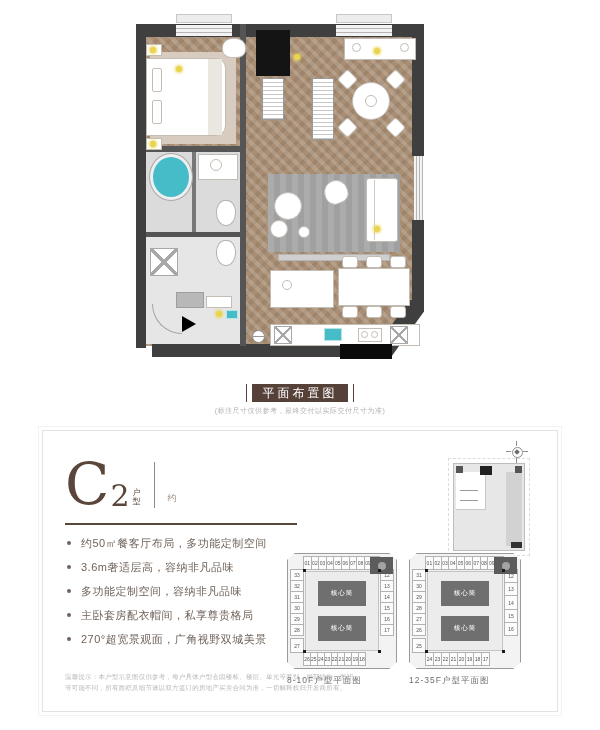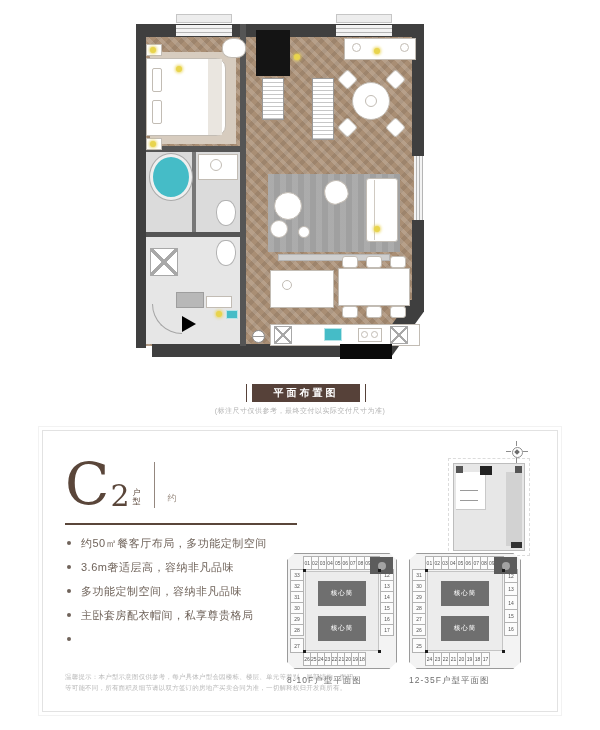--- a/index.html
+++ b/index.html
@@ -12,21 +12,21 @@
   .wood{background-color:var(--wood);background-image:repeating-linear-gradient(45deg,rgba(255,255,255,.16) 0 4px,transparent 4px 9px),repeating-linear-gradient(-45deg,rgba(0,0,0,.07) 0 4px,transparent 4px 9px);}
   .w{position:absolute;background:#fff;border:1px solid #c2bcb4;box-sizing:border-box;}
   .hatch{position:absolute;background:repeating-linear-gradient(180deg,#ffffff 0 3px,#c7c7c7 3px 4px);border:1px solid #9a9a9a;box-sizing:border-box;}
   .ydot{position:absolute;width:6px;height:6px;border-radius:50%;background:var(--accent-yellow);box-shadow:0 0 3px 1px rgba(235,214,90,.9);}
   .win-h{position:absolute;background:#f3f3f3;background-image:repeating-linear-gradient(0deg,transparent 0 3px,#b5b5b5 3px 4px);}
   .win-v{position:absolute;background:#f3f3f3;background-image:repeating-linear-gradient(90deg,transparent 0 2px,#b5b5b5 2px 3px);}
   .xbox{position:absolute;background-color:#fff;background-image:linear-gradient(45deg,transparent 46%,#a8a8a8 46% 54%,transparent 54%),linear-gradient(-45deg,transparent 46%,#a8a8a8 46% 54%,transparent 54%);border:1px solid #a8a8a8;box-sizing:border-box;}
   .toilet{position:absolute;background:#fff;border:1px solid #b2b2b2;border-radius:45% 45% 50% 50%;box-sizing:border-box;}
   .circle{border-radius:50%;}
   
-  #plan-label{left:252px;top:384px;width:108px;height:18px;background:var(--label-bg);color:#fff;font-size:10px;letter-spacing:3px;display:flex;align-items:center;justify-content:center;font-weight:bold;}
+  #plan-label{left:252px;top:384px;width:96px;height:18px;background:var(--label-bg);color:#fff;font-size:12px;letter-spacing:3px;display:flex;align-items:center;justify-content:center;}
   #plan-label::before,#plan-label::after{content:"";position:absolute;top:0;bottom:0;width:1px;background:var(--label-bg);}
   #plan-label::before{left:-6px;} #plan-label::after{right:-6px;}
   #plan-note{left:0;top:406px;width:600px;text-align:center;font-size:7px;color:#b5b5b5;letter-spacing:.5px;}
   
   #card{left:42px;top:430px;width:516px;height:282px;background:#fff;border:1px solid #e2e2e2;outline:1px solid #f2f2f2;outline-offset:3px;}
   #unit-title{position:absolute;left:22px;top:30px;display:flex;align-items:flex-end;color:var(--brand-brown);}
   #unit-letter{font-family:"DejaVu Serif","Liberation Serif",serif;font-size:58px;line-height:.82;font-weight:400;}
   #unit-number{font-family:"DejaVu Serif","Liberation Serif",serif;font-size:30px;line-height:.9;margin-left:1px;}
   .stack{display:flex;flex-direction:column;font-size:8px;line-height:1.15;margin:0 0 2px 3px;color:var(--brand-brown);}
   #unit-divider{width:1px;height:46px;background:var(--brand-brown);opacity:.65;margin:0 12px 0 14px;align-self:center;}
@@ -197,20 +197,21 @@
         <span>多功能定制空间，容纳非凡品味</span>
       </li>
 
       <li>
         <span class="dot"></span>
         <span>主卧套房配衣帽间，私享尊贵格局</span>
       </li>
 
       <li>
         <span class="dot"></span>
+        <span>270°超宽景观面，广角视野双城美景</span>
       </li>
     </ul>
 
   <div id="disclaimer">
     <div>温馨提示：本户型示意图仅供参考，每户具体户型会因楼栋、楼层、单元等差别，局部结构、面积</div>
     <div>等可能不同，所有面积及细节请以双方签订的房地产买卖合同为准，一切解释权归开发商所有。</div>
   </div>
 
   <div id="compass">
     <span class="ln" style="left:10px;top:0;width:1px;height:5px;"></span>

